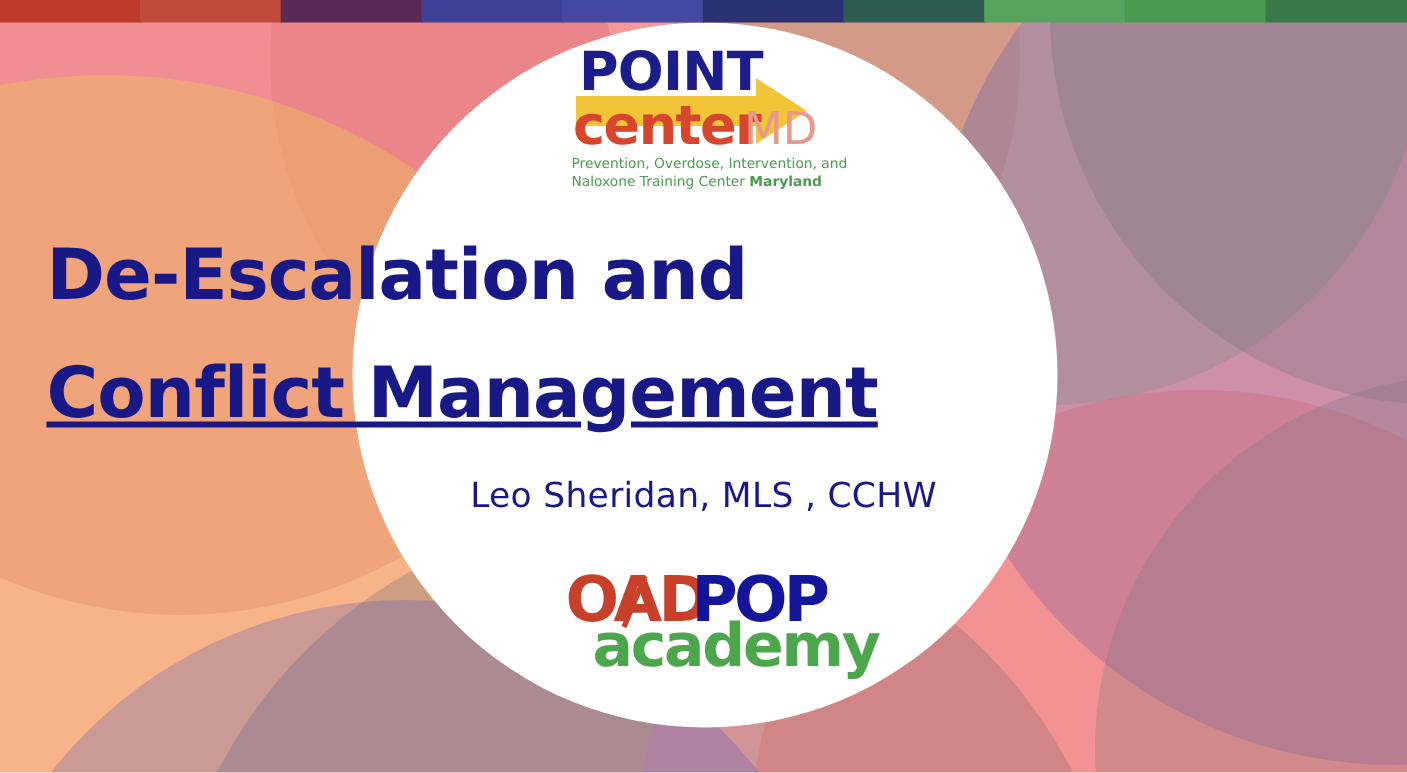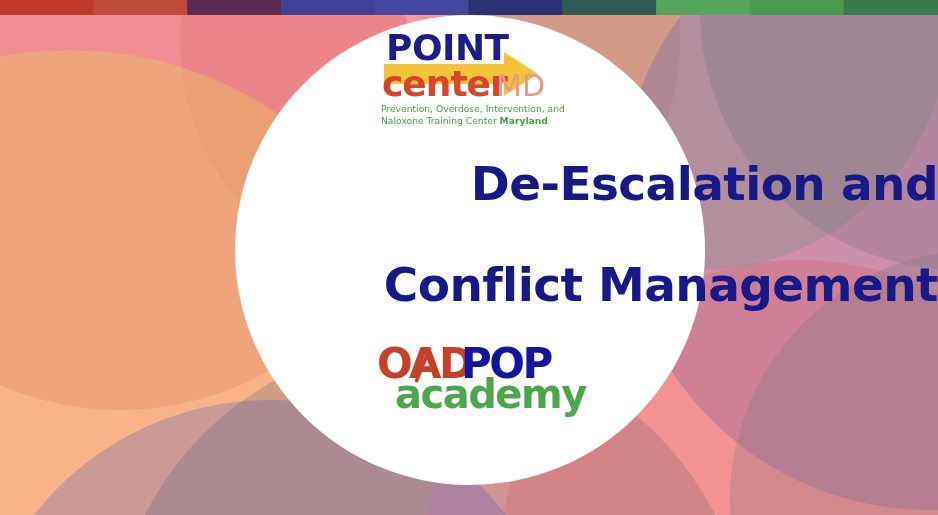--- a/index.html
+++ b/index.html
@@ -45,33 +45,34 @@
   #point-logo {
     margin-top:22px;
     width:186px;
     height:108px;
     position:relative;
   }
 
   
   #title-block {
     margin-top:30px;
-    text-align:right;
+    text-align:left;
     width:100%;
+    padding-left:31px;
   }
   .title-line {
     color:#181887;
     font-family:"DejaVu Sans", sans-serif;
     font-weight:bold;
     font-size:47px;
     line-height:1.0;
     letter-spacing:-0.6px;
     white-space:nowrap;
   }
-  #title-line-2 { margin-top:54px; }
+  #title-line-2 { margin-top:32px;text-decoration:underline; }
 
   #subtitle {
     margin-top:32px;
     color:#181887;
     font-family:"DejaVu Sans", sans-serif;
     font-weight:normal;
     font-size:23px;
     letter-spacing:0.2px;
     white-space:nowrap;
     text-align:center;
@@ -149,20 +150,21 @@
           <tspan id="pl-tag2a" fill="#4E9B4E">Naloxone Training Center </tspan><tspan id="pl-tag2b" font-weight="bold" fill="#4E9B4E">Maryland</tspan>
         </text>
       </svg>
     </div>
 
     <div id="title-block">
       <div class="title-line" id="title-line-1" style="color: rgb(24, 24, 135);">De-Escalation and</div>
       <div class="title-line" id="title-line-2" style="color: rgb(24, 24, 135);">Conflict Management</div>
     </div>
 
+    <div id="subtitle" style="color: rgb(24, 24, 135);">Leo Sheridan, MLS , CCHW</div>
 
     <div id="oadpop-logo">
       <svg viewBox="0 0 200 78" width="200" height="78" aria-hidden="true">
         <text id="ol-oad" x="8" y="42" font-family="DejaVu Sans, sans-serif" font-weight="bold" font-size="42" letter-spacing="-2.5" fill="#C8402A">OAD</text>
 
         <line id="ol-slash" x1="47" y1="46" x2="61" y2="12" stroke-width="3.5" stroke="#C8402A"></line>
         <text id="ol-pop" x="92" y="42" font-family="DejaVu Sans, sans-serif" font-weight="bold" font-size="42" letter-spacing="-2.5" fill="#13169B">POP</text>
         <text id="ol-academy" x="26" y="72" font-family="DejaVu Sans, sans-serif" font-weight="bold" font-size="40" letter-spacing="-1.5" fill="#4CA64C">academy</text>
       </svg>
     </div>

